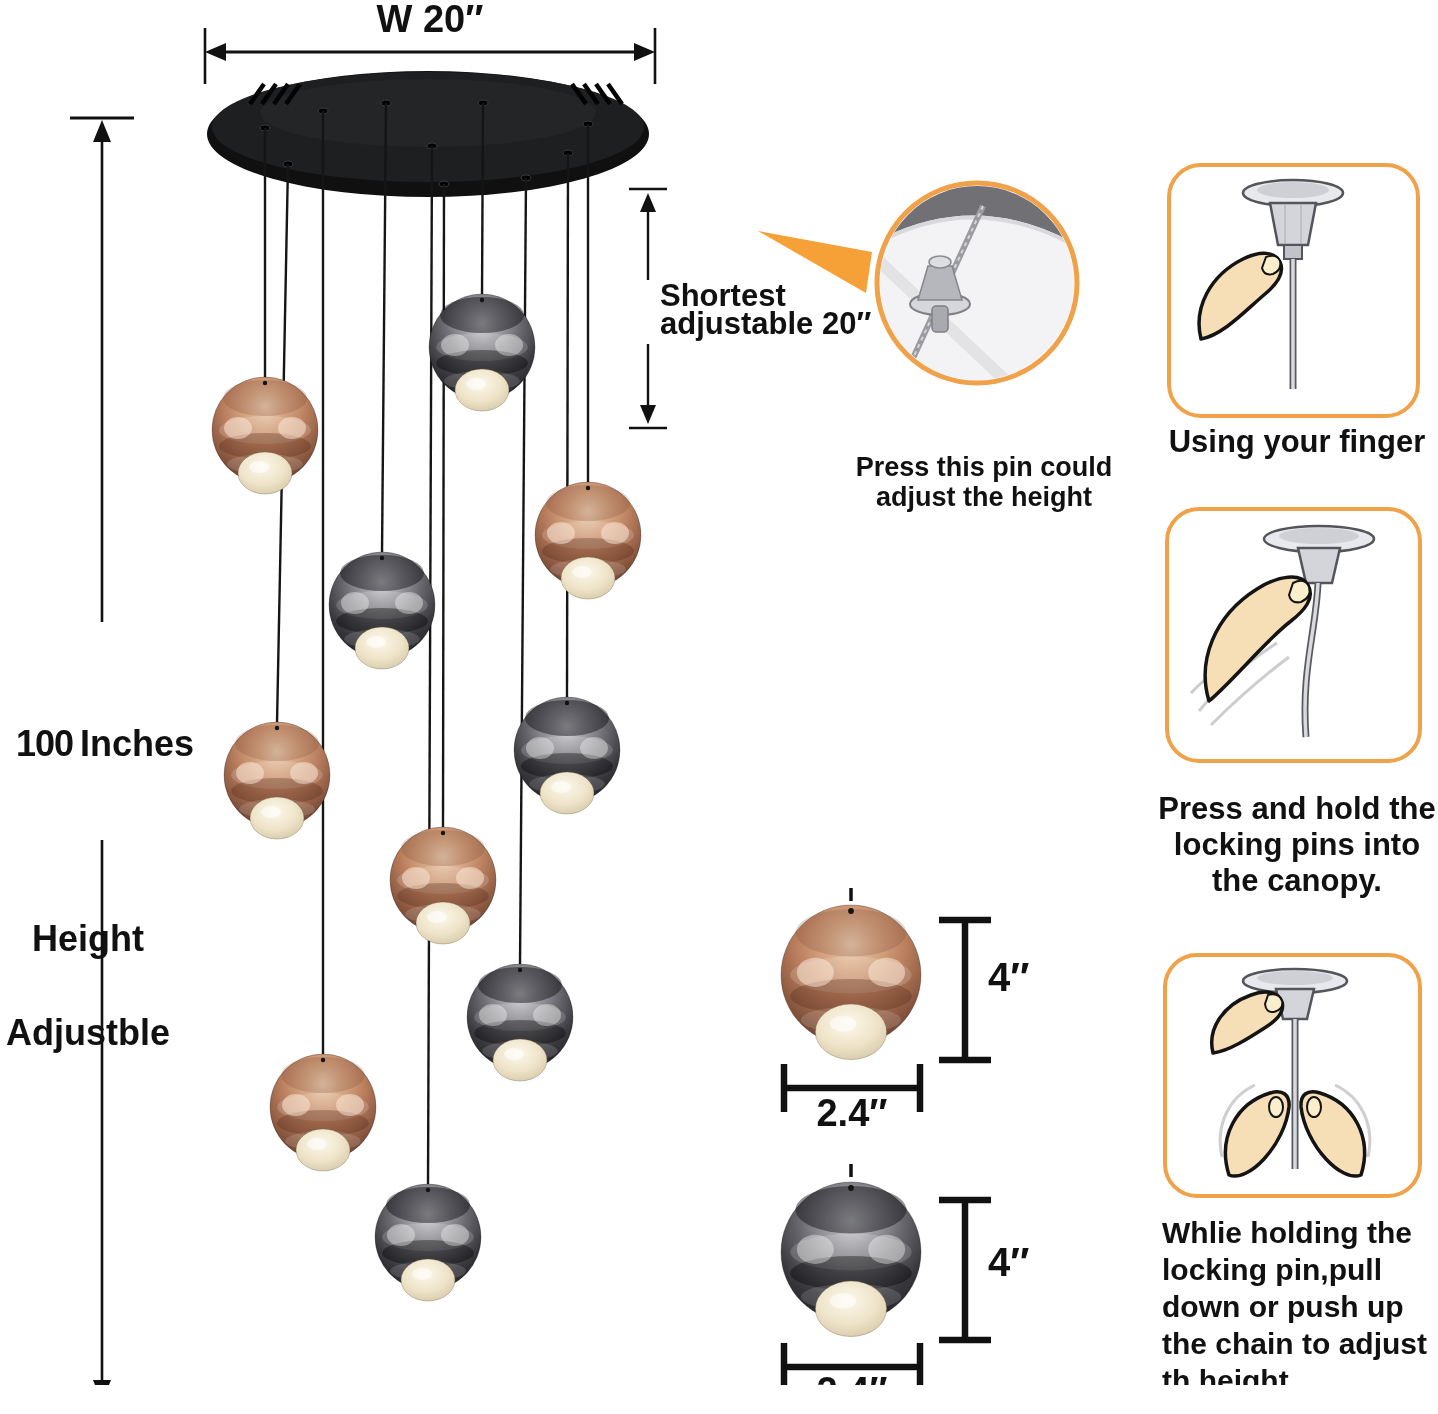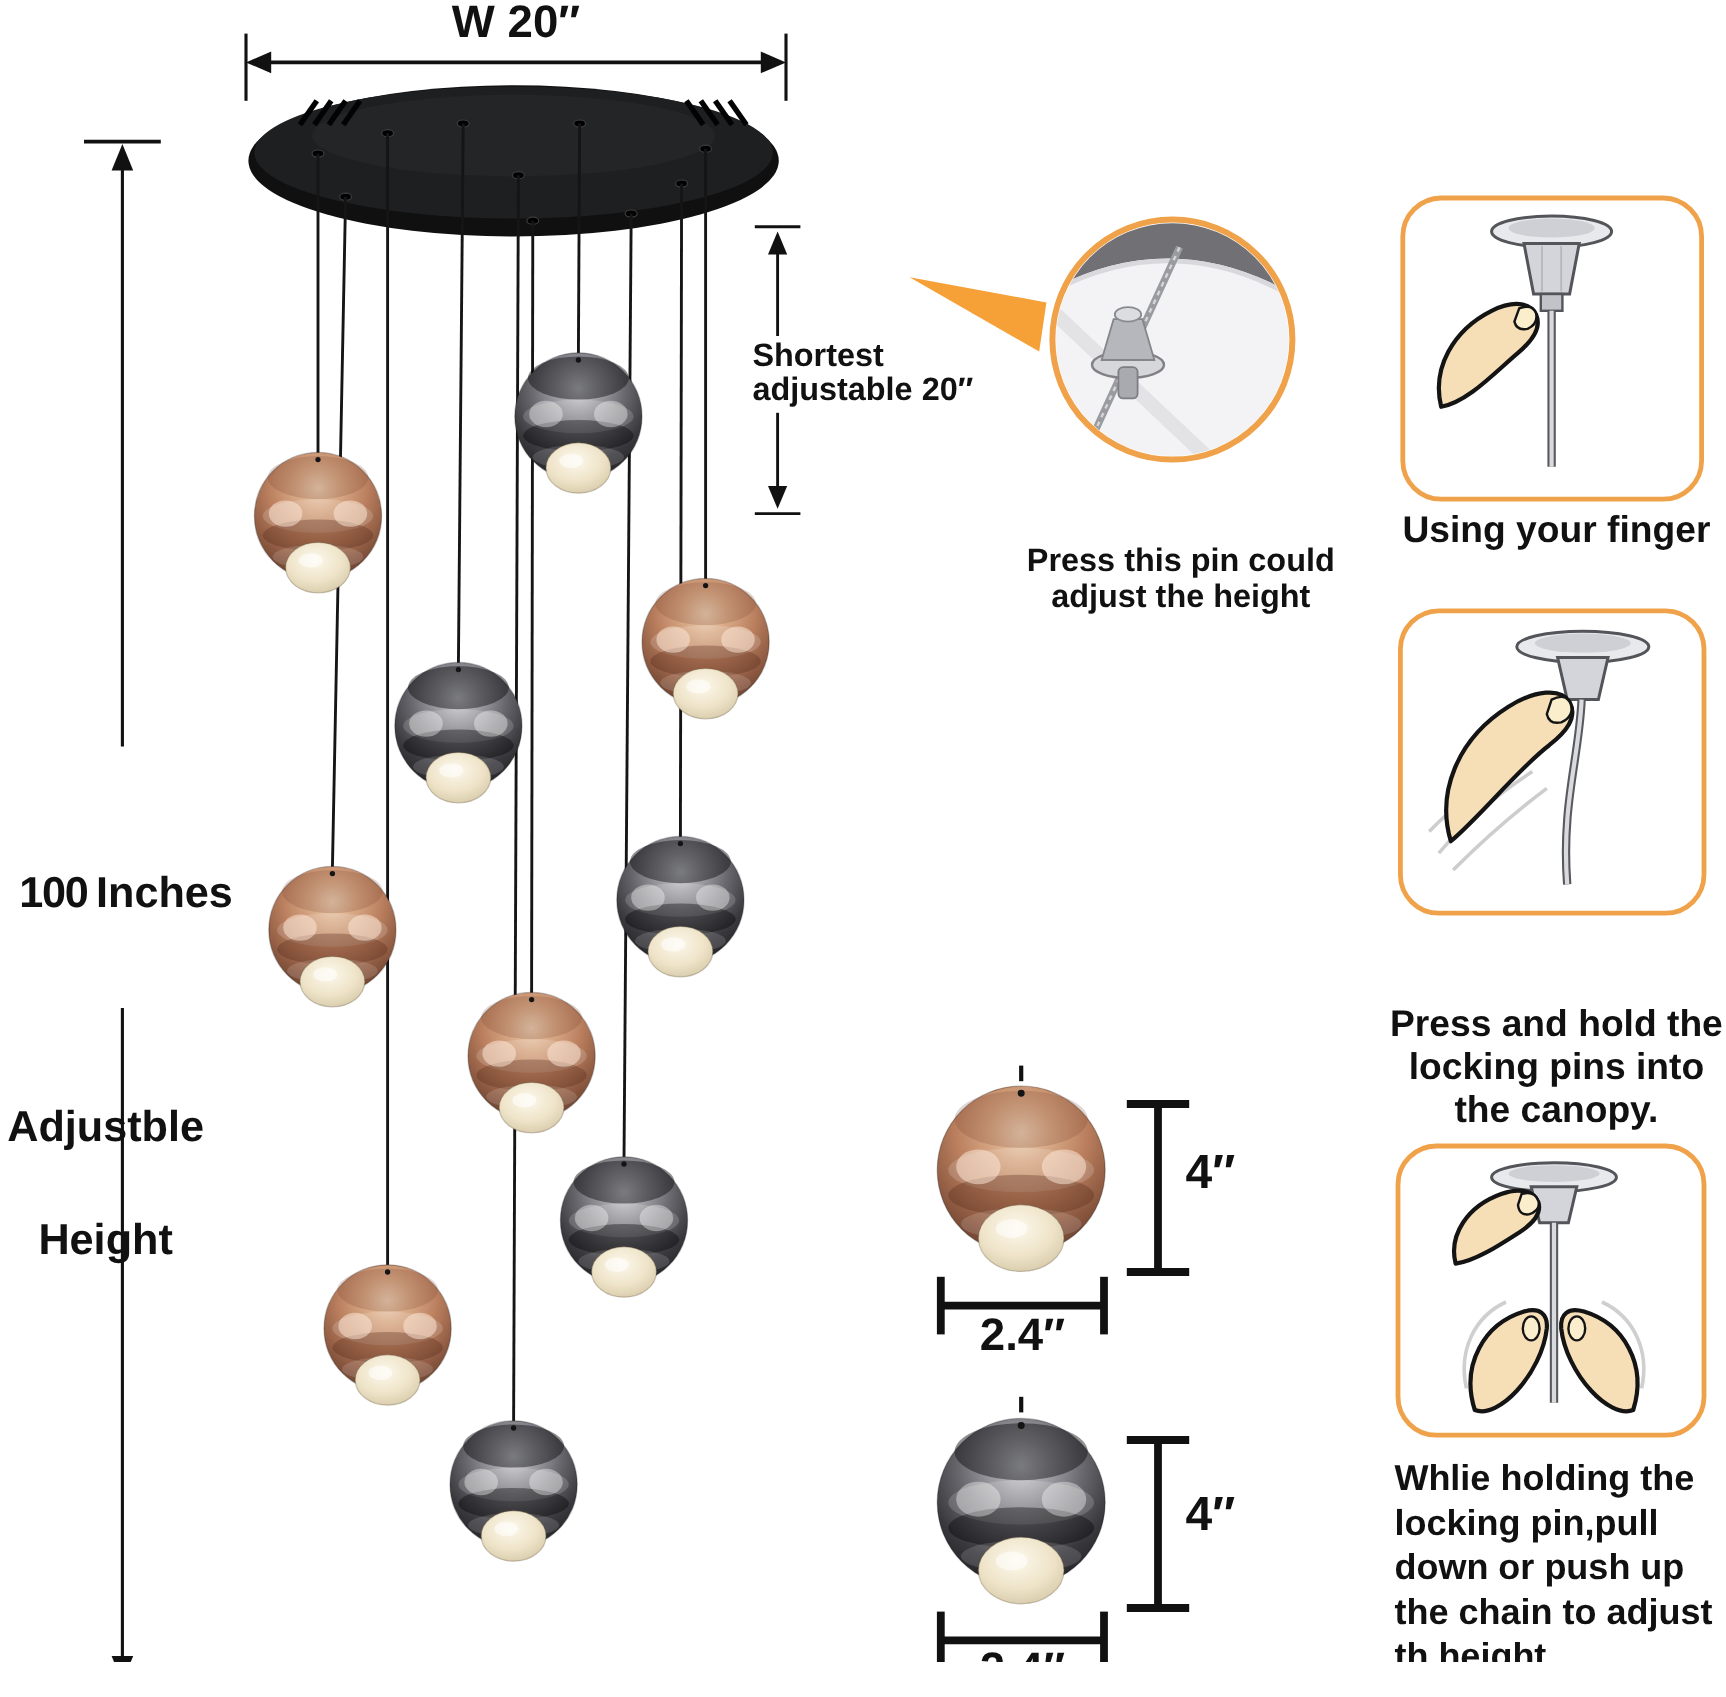--- a/index.html
+++ b/index.html
@@ -2,31 +2,31 @@
 <html><head>
 <meta charset="utf-8">
 <style>
   html,body{margin:0;padding:0;background:#fff;}
   .canvas{position:relative;width:1438px;height:1385px;background:#ffffff;overflow:hidden;
           font-family:"Liberation Sans",sans-serif;}
   svg{display:block;}
   #scene{position:absolute;left:0;top:0;}
   .lbl{position:absolute;color:#111;font-weight:bold;line-height:1.05;white-space:pre-line;}
   #label-w20{left:340px;top:0px;width:180px;font-size:38px;text-align:center;}
-  #label-shortest{left:627px;top:282px;font-size:27px;line-height:28px;}
+  #label-shortest{left:660px;top:282px;font-size:31px;line-height:28px;}
   #label-maxheight{left:0px;top:626px;width:210px;font-size:36px;line-height:47px;text-align:center;}
   #label-maxheight .p2{width:176px;margin-top:7px;}
   #label-maxheight .num{letter-spacing:-1px;padding-right:7px;}
   #callout-caption{left:808px;top:412px;width:352px;font-size:27px;line-height:30px;text-align:center;margin-top:40px;}
   .step-box{position:absolute;background:#fff;border:4px solid #F0A24A;border-radius:34px;}
   #step-box-1{left:1167px;top:163px;width:245px;height:247px;}
   #step-box-2{left:1165px;top:507px;width:249px;height:248px;}
   #step-box-3{left:1163px;top:953px;width:251px;height:237px;}
   #step1-caption{left:1156px;top:426px;width:282px;font-size:31px;text-align:center;}
-  #step2-caption{left:1156px;top:835px;width:282px;font-size:31px;line-height:36px;text-align:center;}
+  #step2-caption{left:1156px;top:791px;width:282px;font-size:31px;line-height:36px;text-align:center;}
   #step3-caption{left:1162px;top:1214px;width:285px;font-size:30px;line-height:37px;text-align:left;}
   .dim-num{position:absolute;color:#111;font-weight:bold;}
   #detail1-h{left:988px;top:955px;font-size:40px;}
   #detail1-w{left:787px;top:1092px;width:130px;font-size:38px;text-align:center;}
   #detail2-h{left:988px;top:1240px;font-size:40px;}
   #detail2-w{left:787px;top:1370px;width:130px;font-size:38px;text-align:center;}
 </style>
 </head>
 <body>
 
@@ -315,22 +315,22 @@
   <div class="lbl" id="label-w20">W 20″</div>
 
   <div class="lbl" id="label-shortest">Shortest
 adjustable 20″</div>
 
   <div class="lbl" id="label-maxheight">
     <div class="p1">
       <div><span class="num">100</span><span>Inches</span></div>
     </div>
     <div class="p2">
+      <div>Height</div>
       <div>Adjustble</div>
-      <div>Height</div>
     </div>
   </div>
 
   <div class="lbl" id="callout-caption">Press this pin could
 adjust the height</div>
 
   <div class="step-box" id="step-box-1" style="border-color: rgb(240, 162, 74);">
     <svg width="245" height="247" viewBox="0 0 245 247">
       <ellipse cx="122" cy="26" rx="50" ry="13" fill="#e8e9ed" stroke="#54555a" stroke-width="2.5"></ellipse>
       <ellipse cx="122" cy="23" rx="36" ry="8" fill="#cfd0d6"></ellipse>

